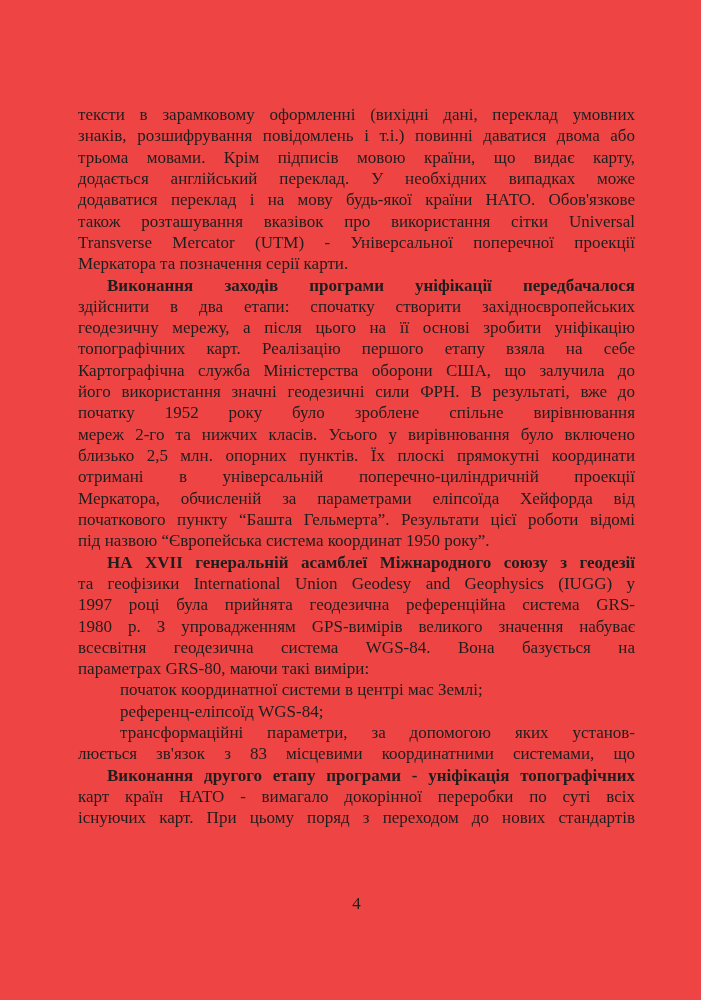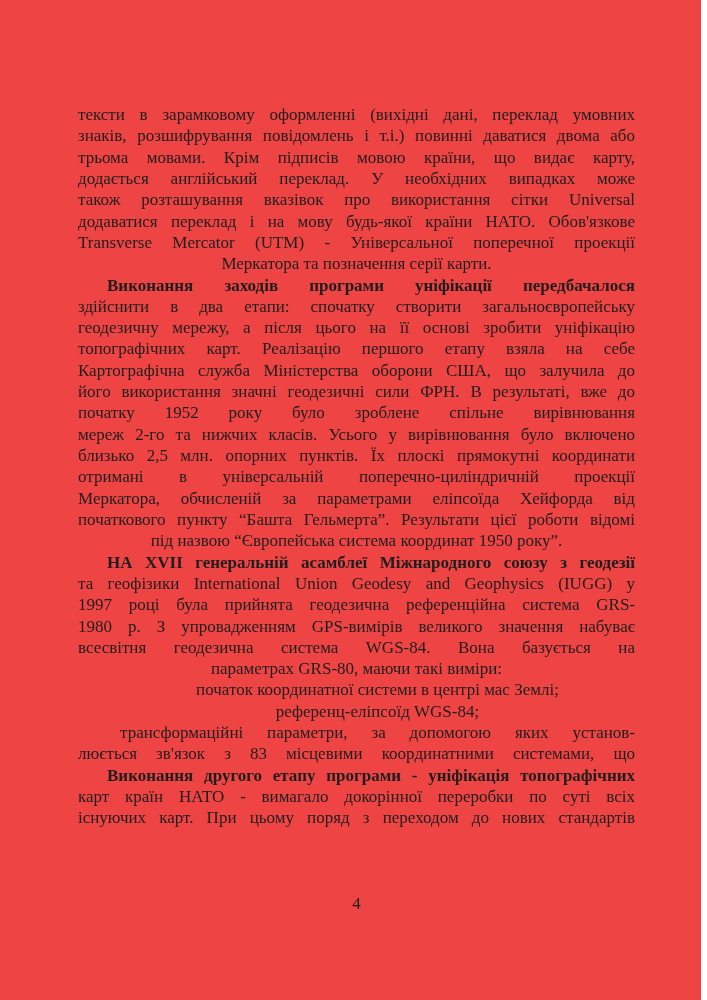--- a/index.html
+++ b/index.html
@@ -24,21 +24,21 @@
     }
     .para {
       margin: 0;
       padding: 0;
     }
     .ln {
       display: block;
       font-size: 17px;
       line-height: 21.32px;
       height: 21.32px;
-      text-align: center;
+      text-align: left;
       white-space: normal;
     }
     .j {
       text-align: justify;
       text-align-last: justify;
     }
     .i1 { text-indent: 29px; font-weight: bold; }
     .i2 { text-indent: 42px; }
     .page-number {
       position: absolute;
@@ -54,29 +54,29 @@
 <body>
 
 <div class="page">
   <div class="text-block">
 
     <p class="para">
       <span class="ln j">тексти в зарамковому оформленні (вихідні дані, переклад умовних</span>
       <span class="ln j">знаків, розшифрування повідомлень і т.і.) повинні даватися двома або</span>
       <span class="ln j">трьома мовами. Крім підписів мовою країни, що видає карту,</span>
       <span class="ln j">додається англійський переклад. У необхідних випадках може</span>
+      <span class="ln j">додаватися переклад і на мову будь-якої країни НАТО. Обов'язкове</span>
       <span class="ln j">також розташування вказівок про використання сітки Universal</span>
-      <span class="ln j">додаватися переклад і на мову будь-якої країни НАТО. Обов'язкове</span>
       <span class="ln j">Transverse Mercator (UTM) - Універсальної поперечної проекції</span>
       <span class="ln">Меркатора та позначення серії карти.</span>
     </p>
 
     <p class="para">
       <span class="ln j i1">Виконання заходів програми уніфікації передбачалося</span>
-      <span class="ln j">здійснити в два етапи: спочатку створити загальноєвропейську</span>
+      <span class="ln j">здійснити в два етапи: спочатку створити західноєвропейських</span>
       <span class="ln j">геодезичну мережу, а після цього на її основі зробити уніфікацію</span>
       <span class="ln j">топографічних карт. Реалізацію першого етапу взяла на себе</span>
       <span class="ln j">Картографічна служба Міністерства оборони США, що залучила до</span>
       <span class="ln j">його використання значні геодезичні сили ФРН. В результаті, вже до</span>
       <span class="ln j">початку 1952 року було зроблене спільне вирівнювання</span>
       <span class="ln j">мереж 2-го та нижчих класів. Усього у вирівнювання було включено</span>
       <span class="ln j">близько 2,5 млн. опорних пунктів. Їх плоскі прямокутні координати</span>
       <span class="ln j">отримані в універсальній поперечно-циліндричній проекції</span>
       <span class="ln j">Меркатора, обчисленій за параметрами еліпсоїда Хейфорда від</span>
       <span class="ln j">початкового пункту “Башта Гельмерта”. Результати цієї роботи відомі</span>

